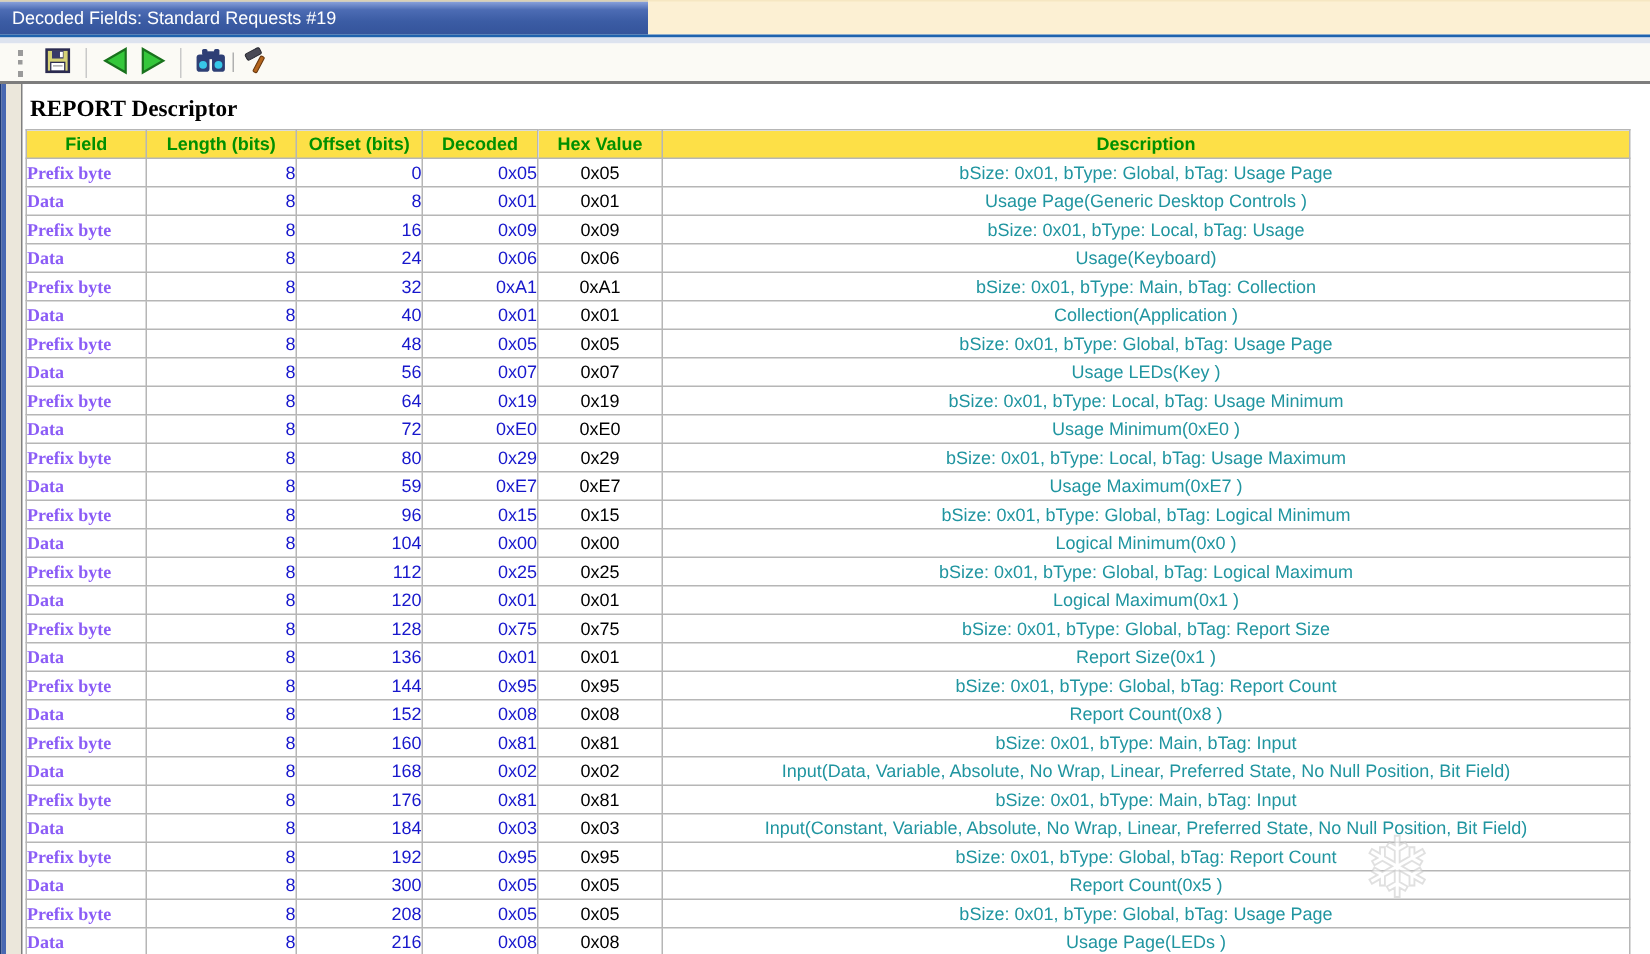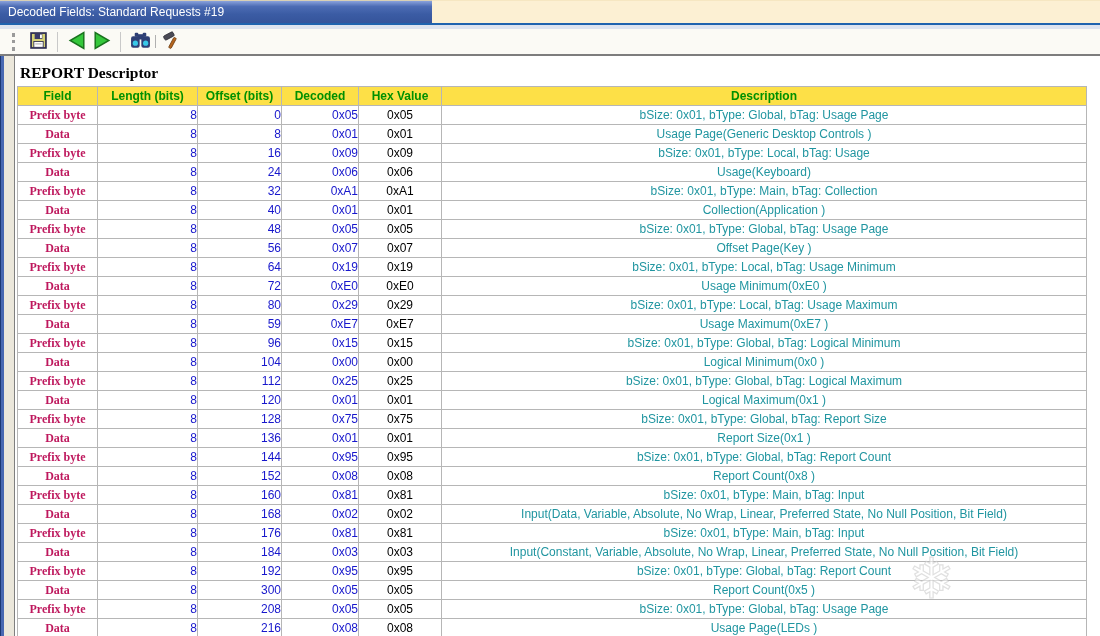--- a/index.html
+++ b/index.html
@@ -38,21 +38,21 @@
                   font-family:"Liberation Serif",serif;font-weight:bold;font-size:15.5px;color:#000;}
 
   
   table.decoded{border-collapse:collapse;table-layout:fixed;margin-left:2px;width:1069px;
                 font-size:12px;}
   table.decoded th, table.decoded td{border:1px solid #b6b6b6;height:18px;line-height:18px;
                 padding:0;white-space:nowrap;overflow:hidden;box-sizing:border-box;}
   th{color:#009000;font-weight:bold;text-align:center;font-size:12px;background:#fde047;}
   col.c-field{width:80px;} col.c-len{width:100px;} col.c-off{width:84px;}
   col.c-dec{width:77px;} col.c-hex{width:83px;} col.c-desc{width:645px;}
-  td.cell-field{font-family:"Liberation Serif",serif;font-weight:bold;text-align:center;color:#be185d;}
+  td.cell-field{font-family:"Liberation Serif",serif;font-weight:bold;text-align:left;color:#8b5cf6;}
   td.cell-length,td.cell-offset{text-align:right;padding-right:12px;color:#1717cc;}
   td.cell-decoded{text-align:right;padding-right:13px;color:#1717cc;}
   td.cell-hex{text-align:center;color:#000;}
   td.cell-desc{text-align:center;padding-left:6px;color:#2095a0;}
 
   
   .watermark{position:absolute;left:908px;top:546px;display:flex;align-items:center;
              pointer-events:none;z-index:5;
              color:rgba(255,255,255,0.55);-webkit-text-stroke:1.2px rgba(198,198,198,0.55);}
   .wm-flake{font-size:56px;margin-right:14px;}
@@ -221,21 +221,21 @@
     <td class="cell-hex">0x05</td>
     <td class="cell-desc">bSize: 0x01, bType: Global, bTag: Usage Page</td>
   </tr>
 
   <tr>
     <td class="cell-field">Data</td>
     <td class="cell-length">8</td>
     <td class="cell-offset">56</td>
     <td class="cell-decoded">0x07</td>
     <td class="cell-hex">0x07</td>
-    <td class="cell-desc">Offset Page(Key )</td>
+    <td class="cell-desc">Usage LEDs(Key )</td>
   </tr>
 
   <tr>
     <td class="cell-field">Prefix byte</td>
     <td class="cell-length">8</td>
     <td class="cell-offset">64</td>
     <td class="cell-decoded">0x19</td>
     <td class="cell-hex">0x19</td>
     <td class="cell-desc">bSize: 0x01, bType: Local, bTag: Usage Minimum</td>
   </tr>

